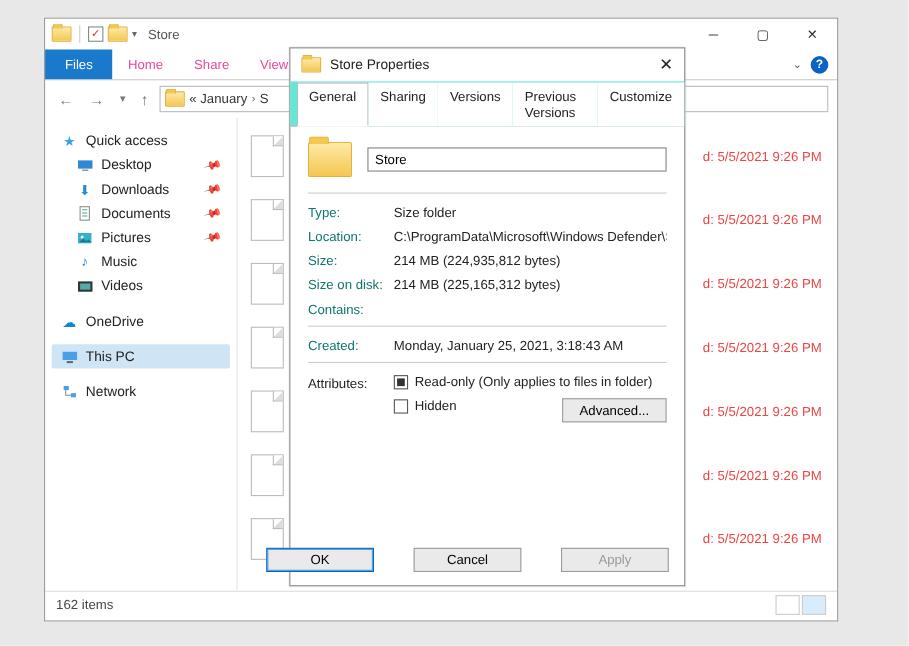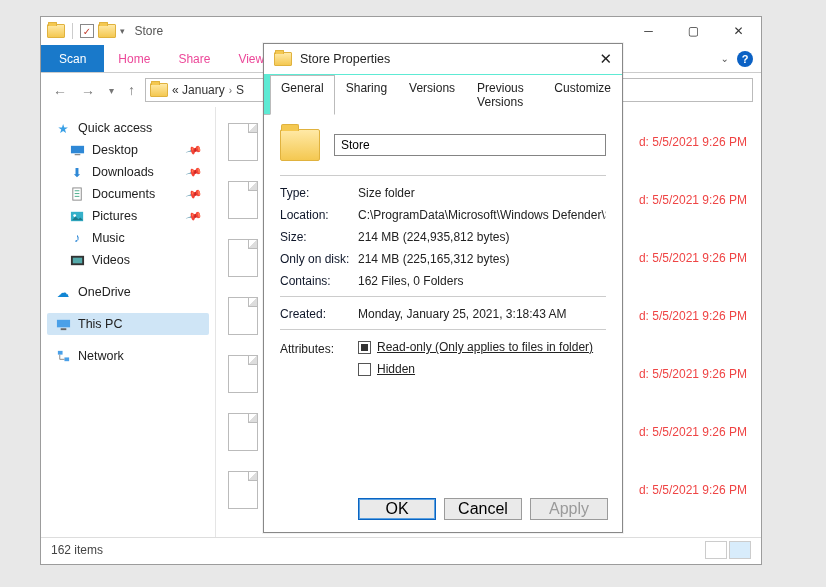--- a/index.html
+++ b/index.html
@@ -67,34 +67,34 @@
 .tab.active { border-color: #bbb; border-bottom: 1px solid #fff; }
 
 .dlg-body { padding: 14px 16px 8px; font-size: 12px; color: #222; }
 .name-row { display: flex; align-items: center; gap: 14px; margin-bottom: 14px; }
 .folder-icon-l { width: 40px; height: 32px; background: linear-gradient(#ffe9a6, #f4c851); border: 1px solid #e0b23e; border-radius: 2px; position: relative; }
 .folder-icon-l::before { content: ""; position: absolute; top: -6px; left: 0; width: 16px; height: 6px; background: #f4c851; border: 1px solid #e0b23e; border-bottom: none; border-radius: 2px 2px 0 0; }
 .name-input { flex: 1; height: 22px; border: 1px solid #848484; padding: 0 6px; font-size: 12px; }
 
 .hr { height: 1px; background: #ccc; margin: 4px 0 10px; }
 .prop-row { display: flex; margin-bottom: 8px; }
-.prop-row .k { width: 78px; color: #0f172a; }
+.prop-row .k { width: 78px; color: #0f766e; }
 .prop-row .v { flex: 1; color: #222; }
 
 .attr-row { display: flex; align-items: flex-start; margin-top: 4px; }
 .attr-row .k { width: 78px; padding-top: 2px; }
 .attr-col { flex: 1; }
-.chk { display: flex; align-items: center; gap: 6px; margin-bottom: 8px; text-decoration: underline; }
+.chk { display: flex; align-items: center; gap: 6px; margin-bottom: 8px; }
 .chk-box { width: 13px; height: 13px; border: 1px solid #555; display: flex; align-items: center; justify-content: center; }
 .chk-box.mixed::after { content: ""; width: 7px; height: 7px; background: #333; }
 .adv-btn { margin-left: auto; width: 95px; height: 22px; border: 1px solid #9b9b9b; background: #eaeaea; font-size: 12px; }
 .adv-row { display: flex; }
 
 .dlg-buttons { position: absolute; bottom: 12px; right: 14px; display: flex; gap: 8px; }
-.dlg-btn { width: 78px; height: 22px; border: 1px solid #9b9b9b; background: #eaeaea; font-size: 16px; }
+.dlg-btn { width: 98px; height: 22px; border: 1px solid #9b9b9b; background: #eaeaea; font-size: 12px; margin-left: 28px; }
 .dlg-btn.ok { border: 1px solid #0a64c2; box-shadow: 0 0 0 1px #5aa0e0 inset; }
 .dlg-btn.disabled { color: #9a9a9a; }
 
 
 .ic { width: 15px; height: 15px; }
 </style>
 </head>
 <body>
 
 <div class="explorer">
@@ -109,21 +109,21 @@
     </div>
     <span class="title">Store</span>
     <div class="win-controls">
       <div class="win-btn">─</div>
       <div class="win-btn">▢</div>
       <div class="win-btn">✕</div>
     </div>
   </div>
 
   <div class="ribbon-tabs">
-    <div class="file-tab">Scan</div>
+    <div class="file-tab">Files</div>
     <div class="rtab">Home</div>
     <div class="rtab">Share</div>
     <div class="rtab">View</div>
     <div class="ribbon-right">
       <span class="chev-down">⌄</span>
       <span class="help-icon">?</span>
     </div>
   </div>
 
   <div class="nav-row">
@@ -295,26 +295,25 @@
       </div>
     <div class="prop-row">
         <span class="k">Location:</span>
         <span class="v" style="white-space:nowrap;overflow:hidden">C:\ProgramData\Microsoft\Windows Defender\Scan</span>
       </div>
     <div class="prop-row">
         <span class="k">Size:</span>
         <span class="v">214 MB (224,935,812 bytes)</span>
       </div>
     <div class="prop-row">
-        <span class="k">Only on disk:</span>
+        <span class="k">Size on disk:</span>
         <span class="v">214 MB (225,165,312 bytes)</span>
       </div>
     <div class="prop-row">
         <span class="k">Contains:</span>
-        <span class="v">162 Files, 0 Folders</span>
       </div>
 
     <div class="hr"></div>
     <div class="prop-row">
         <span class="k">Created:</span>
         <span class="v">Monday, January 25, 2021, 3:18:43 AM</span>
       </div>
 
     <div class="hr"></div>
     <div class="attr-row">
@@ -322,20 +321,21 @@
       <div class="attr-col">
         <div class="chk">
           <span class="chk-box mixed"></span>
           <span>Read-only (Only applies to files in folder)</span>
         </div>
         <div class="adv-row">
           <div class="chk">
             <span class="chk-box"></span>
             <span>Hidden</span>
           </div>
+          <button class="adv-btn">Advanced...</button>
         </div>
       </div>
     </div>
   </div>
 
   <div class="dlg-buttons">
     <button class="dlg-btn ok">OK</button>
     <button class="dlg-btn">Cancel</button>
     <button class="dlg-btn disabled">Apply</button>
   </div>

